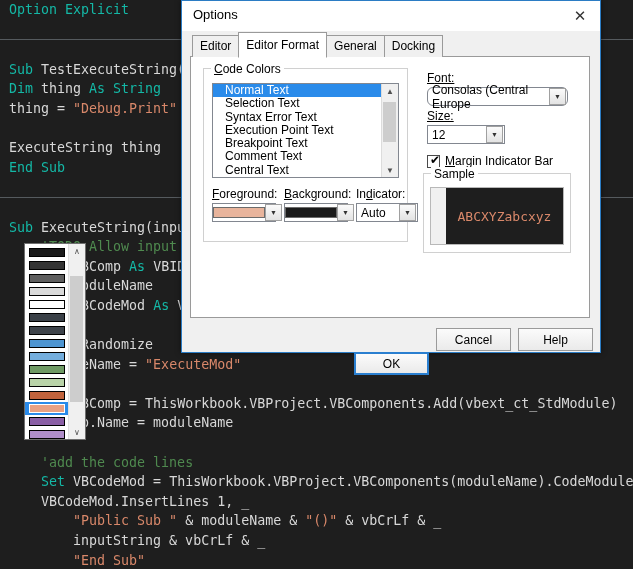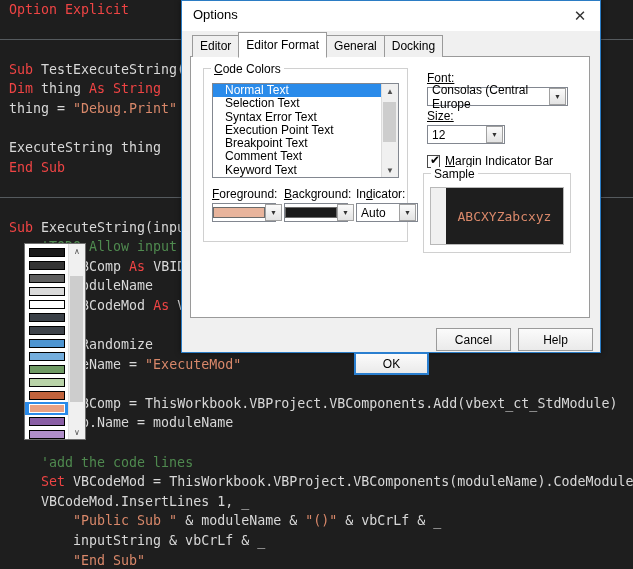--- a/index.html
+++ b/index.html
@@ -32,21 +32,21 @@
   .code-line {
     font-family: "DejaVu Sans Mono", "Liberation Mono", monospace;
     font-size: 13.3px;
     line-height: 19.6px;
     height: 19.6px;
     white-space: pre;
     color: #d4d4d4;
     padding-left: 9px;
     letter-spacing: 0px;
   }
-  .kw { color: #ef4444; margin-top: 39px; }
+  .kw { color: #14b8a6; margin-top: 39px; }
   .str { color: #d9886a; }
   .cmt { color: #4f8a4f; }
   .plain { color: #d8d8d8; }
   .sep {
     height: 1px;
     background: #555a5e;
     margin: 0;
     width: 633px;
   }
 
@@ -277,21 +277,21 @@
   .pal-scroll {
     width: 16px;
     background: #f0f0f0;
     display: flex; flex-direction: column;
     border-left: 1px solid #e0e0e0;
   }
 
   
   .rlabel { position:absolute; font-size:12px; color:#000;text-decoration:underline; }
   #font-combo {
-    left: 236px; top: 30px; width: 141px;
+    left: 236px; top: 30px; width: 141px; border-radius: 6px;
   }
   #size-combo {
     left: 236px; top: 68px; width: 78px;
   }
   .chk-row {
     position: absolute;
     left: 236px; top: 97px;
     display: flex; align-items: center;
     cursor: pointer;
   }
@@ -426,21 +426,21 @@
         <div class="groupbox-legend"><span class="ul">C</span><span>ode Colors</span></div>
 
         <div id="colorlist">
           <div class="list-inner" id="color-list-items">
               <div class="list-item sel">Normal Text</div>
               <div class="list-item">Selection Text</div>
               <div class="list-item">Syntax Error Text</div>
               <div class="list-item">Execution Point Text</div>
               <div class="list-item">Breakpoint Text</div>
               <div class="list-item">Comment Text</div>
-              <div class="list-item">Keyword Text</div>
+              <div class="list-item">Central Text</div>
             </div>
           <div class="vscroll">
             <div class="vsb-arrow">▲</div>
             <div class="vsb-track">
               <div class="vsb-thumb" style="top:4px;height:40px;"></div>
             </div>
             <div class="vsb-arrow">▼</div>
           </div>
         </div>
 

